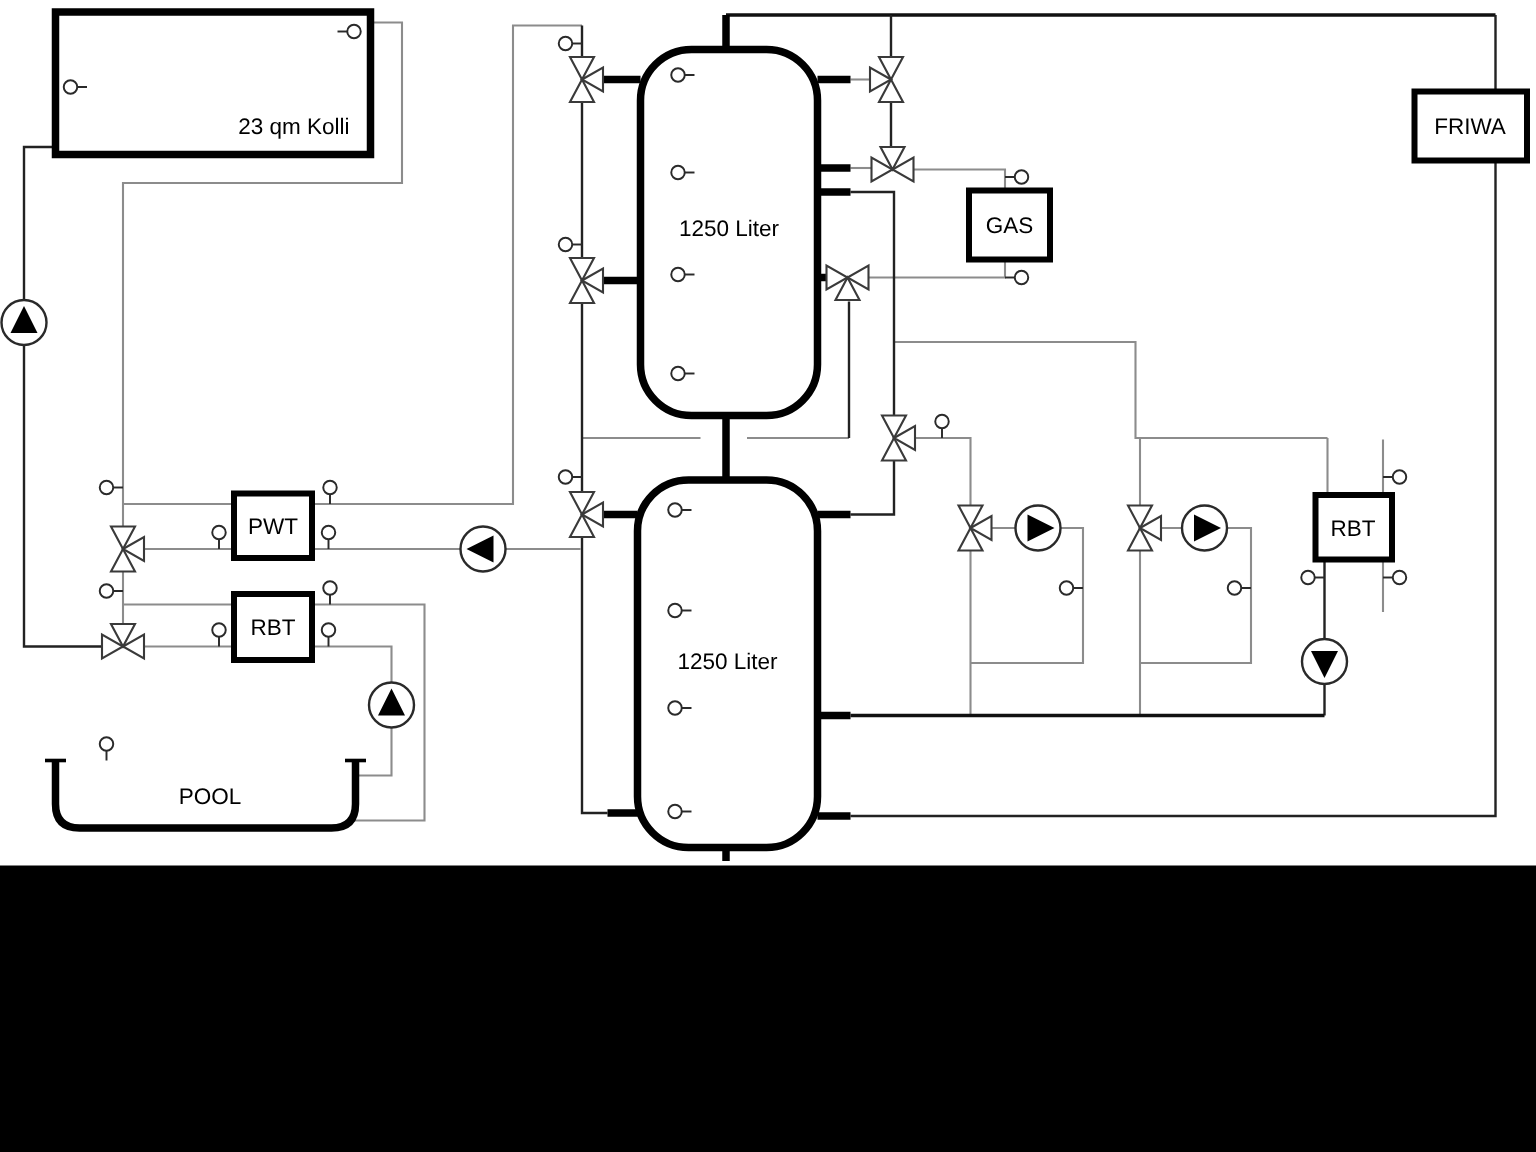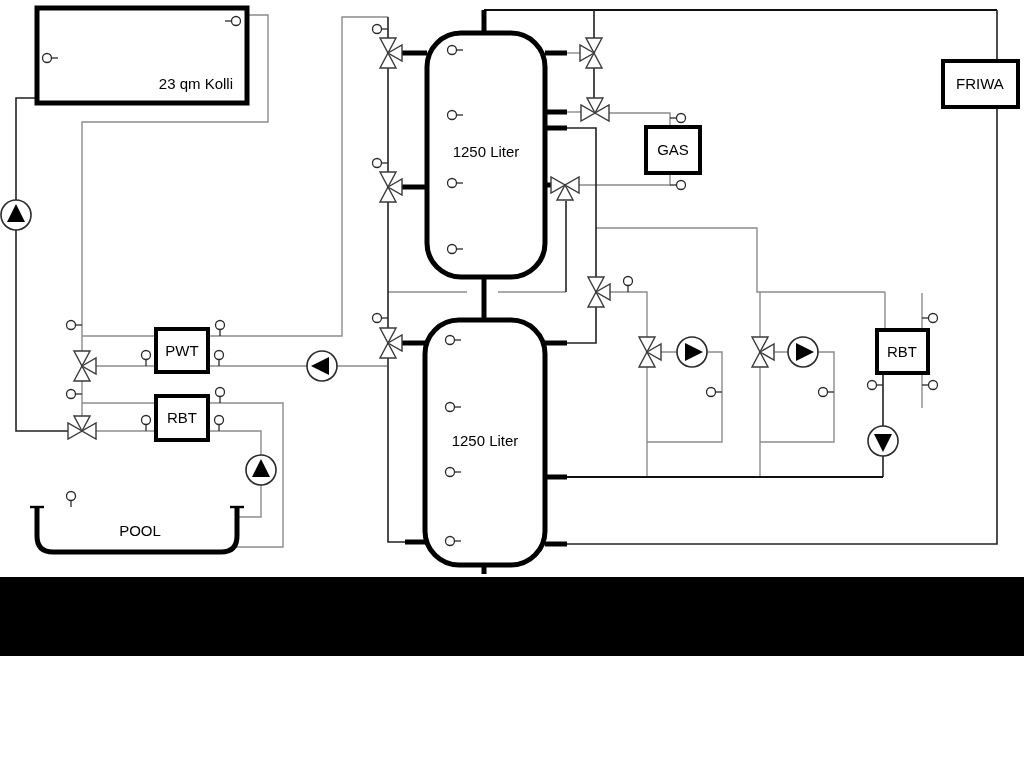--- a/index.html
+++ b/index.html
@@ -1,16 +1,16 @@
 <!DOCTYPE html>
 <html><head>
 <meta charset="utf-8">
 <style>
   html,body{margin:0;padding:0;background:#fff;}
-  .page{position:relative;width:1024px;height:656px;background:#ffffff;overflow:hidden;
+  .page{position:relative;width:1024px;height:768px;background:#ffffff;overflow:hidden;
         font-family:"Liberation Sans", sans-serif;}
   svg{display:block;}
   .pipe-d{stroke:#222;stroke-width:1.6;fill:none;}
   .pipe-d2{stroke:#111;stroke-width:2.2;fill:none;}
   .pipe-g{stroke:#8c8c8c;stroke-width:1.4;fill:none;}
   .stub{stroke:#000;stroke-width:5;fill:none;}
   .box{fill:#fff;stroke:#000;}
   .valve polygon{fill:#fff;stroke:#3a3a3a;stroke-width:1.4;stroke-linejoin:miter;}
   .pump circle{fill:#fff;stroke:#2a2a2a;stroke-width:1.6;}
   .pump polygon{fill:#000;stroke:none;}

